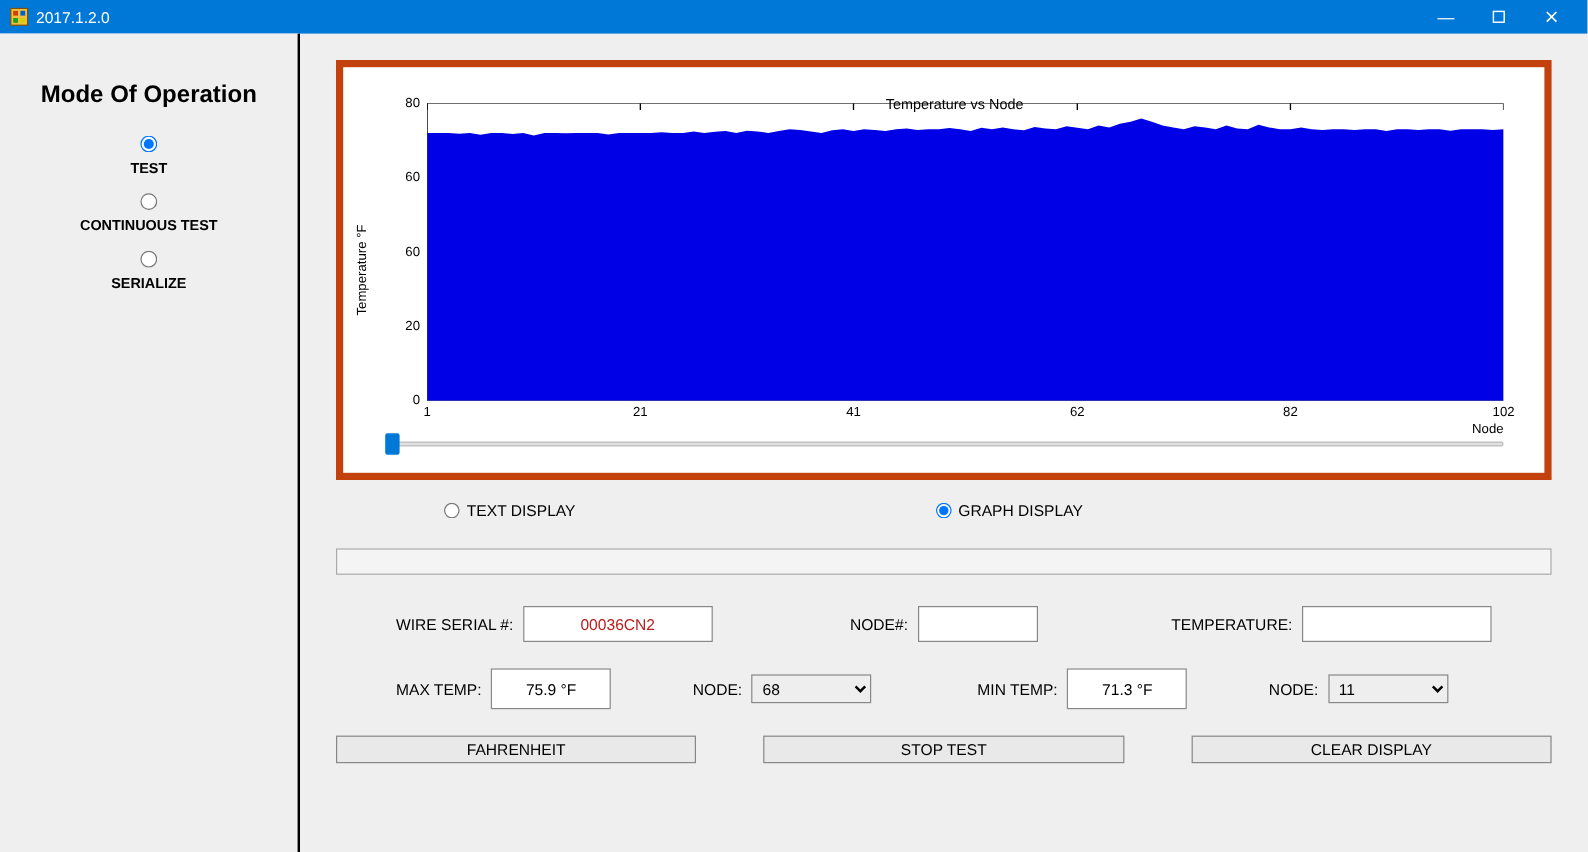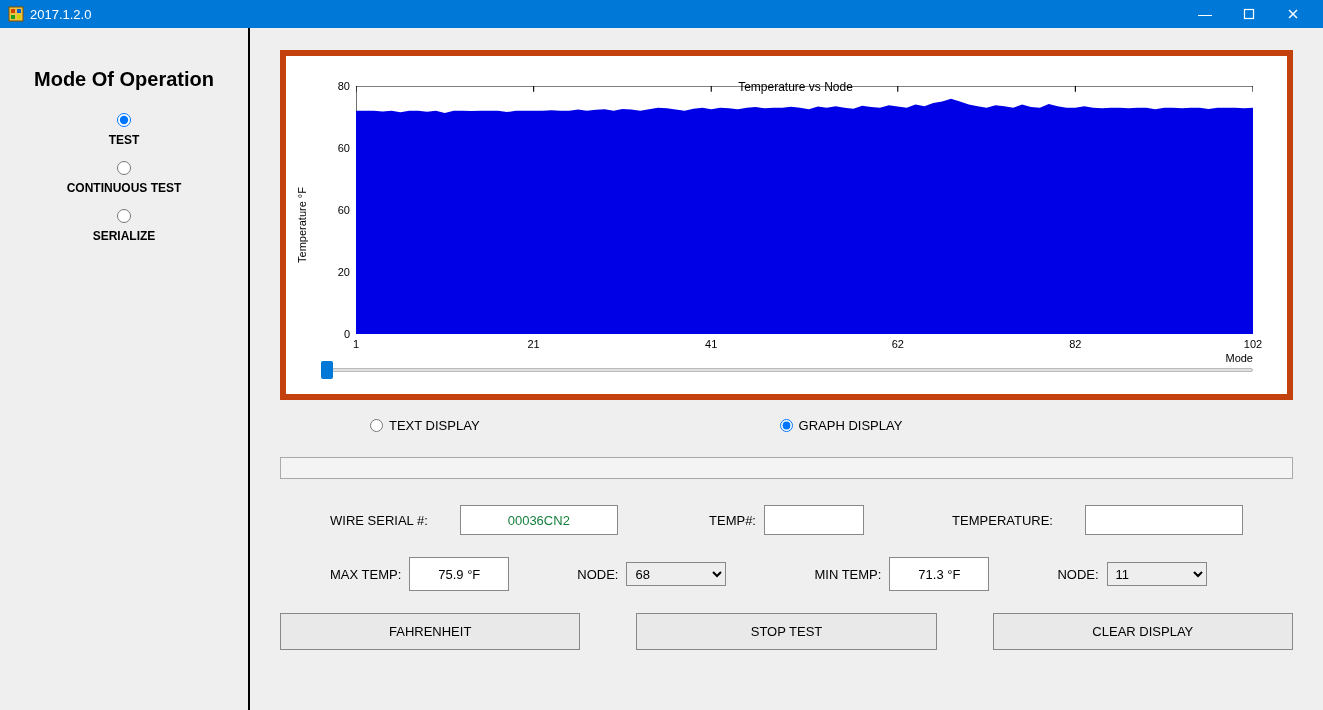--- a/index.html
+++ b/index.html
@@ -62,29 +62,29 @@
   .fields-row {
     display:flex; align-items:center; justify-content:flex-start; gap:20px;
     font-size:13px; margin-bottom:22px; padding: 0 50px;
   }
   .field-group { display:flex; align-items:center; gap:8px; }
   .field-group .lbl { white-space:nowrap; }
   input[type=text].txt, .txt {
     height:30px; border:1px solid #888; background:#fff; font-size:13px;
     padding:0 6px; text-align:center;
   }
-  .txt.ro { background:#f7f7f7; color:#15803d;margin-left:24px; }
+  .txt.ro { background:#f7f7f7; color:#b91c1c; }
   select.sel {
     height:24px; border:1px solid #888; background:#eee; font-size:13px; padding:0 4px;
   }
   .buttons-row {
     display:flex; gap:56px; padding: 0 0px; margin-top:22px;
   }
   .big-btn {
-    flex:1; height:37px; border:1px solid #888; background:#e9e9e9;
+    flex:1; height:23px; border:1px solid #888; background:#e9e9e9;
     font-size:13px; cursor:pointer; text-align:center;
   }
   svg.chart-svg { width:100%; height:100%; display:block; }
 </style>
 </head>
 <body>
 
 <div class="titlebar">
   <span class="title-icon">
     <svg width="16" height="16" viewBox="0 0 16 16">
@@ -161,21 +161,21 @@
           </div>
         <div id="xticks">
             <div class="xtick" style="left: 0%;">1</div>
             <div class="xtick" style="left: 19.802%;">21</div>
             <div class="xtick" style="left: 39.604%;">41</div>
             <div class="xtick" style="left: 60.396%;">62</div>
             <div class="xtick" style="left: 80.198%;">82</div>
             <div class="xtick" style="left: 100%;">102</div>
           </div>
       </div>
-      <div class="chart-xlabel">Mode</div>
+      <div class="chart-xlabel">Node</div>
       <div class="slider-wrap">
         <div class="slider-track">
           <div class="slider-thumb"></div>
         </div>
       </div>
     </div>
 
     <div class="display-mode-row">
       <label>
         <input type="radio" name="disp" style="">
@@ -188,21 +188,21 @@
     </div>
 
     <div class="progress-bar"></div>
 
     <div class="fields-row">
       <div class="field-group" style="flex:1">
         <span class="lbl">WIRE SERIAL #:</span>
         <input type="text" class="txt ro" style="width: 158px;" readonly="" value="00036CN2">
       </div>
       <div class="field-group" style="flex:1;justify-content:center">
-        <span class="lbl">TEMP#:</span>
+        <span class="lbl">NODE#:</span>
         <input type="text" class="txt" style="width: 100px;" value="">
       </div>
       <div class="field-group" style="flex:1;justify-content:flex-end">
         <span class="lbl">TEMPERATURE:</span>
         <input type="text" class="txt ro" style="width: 158px;" readonly="" value="">
       </div>
     </div>
 
     <div class="fields-row" style="gap:18px">
       <div class="field-group">

